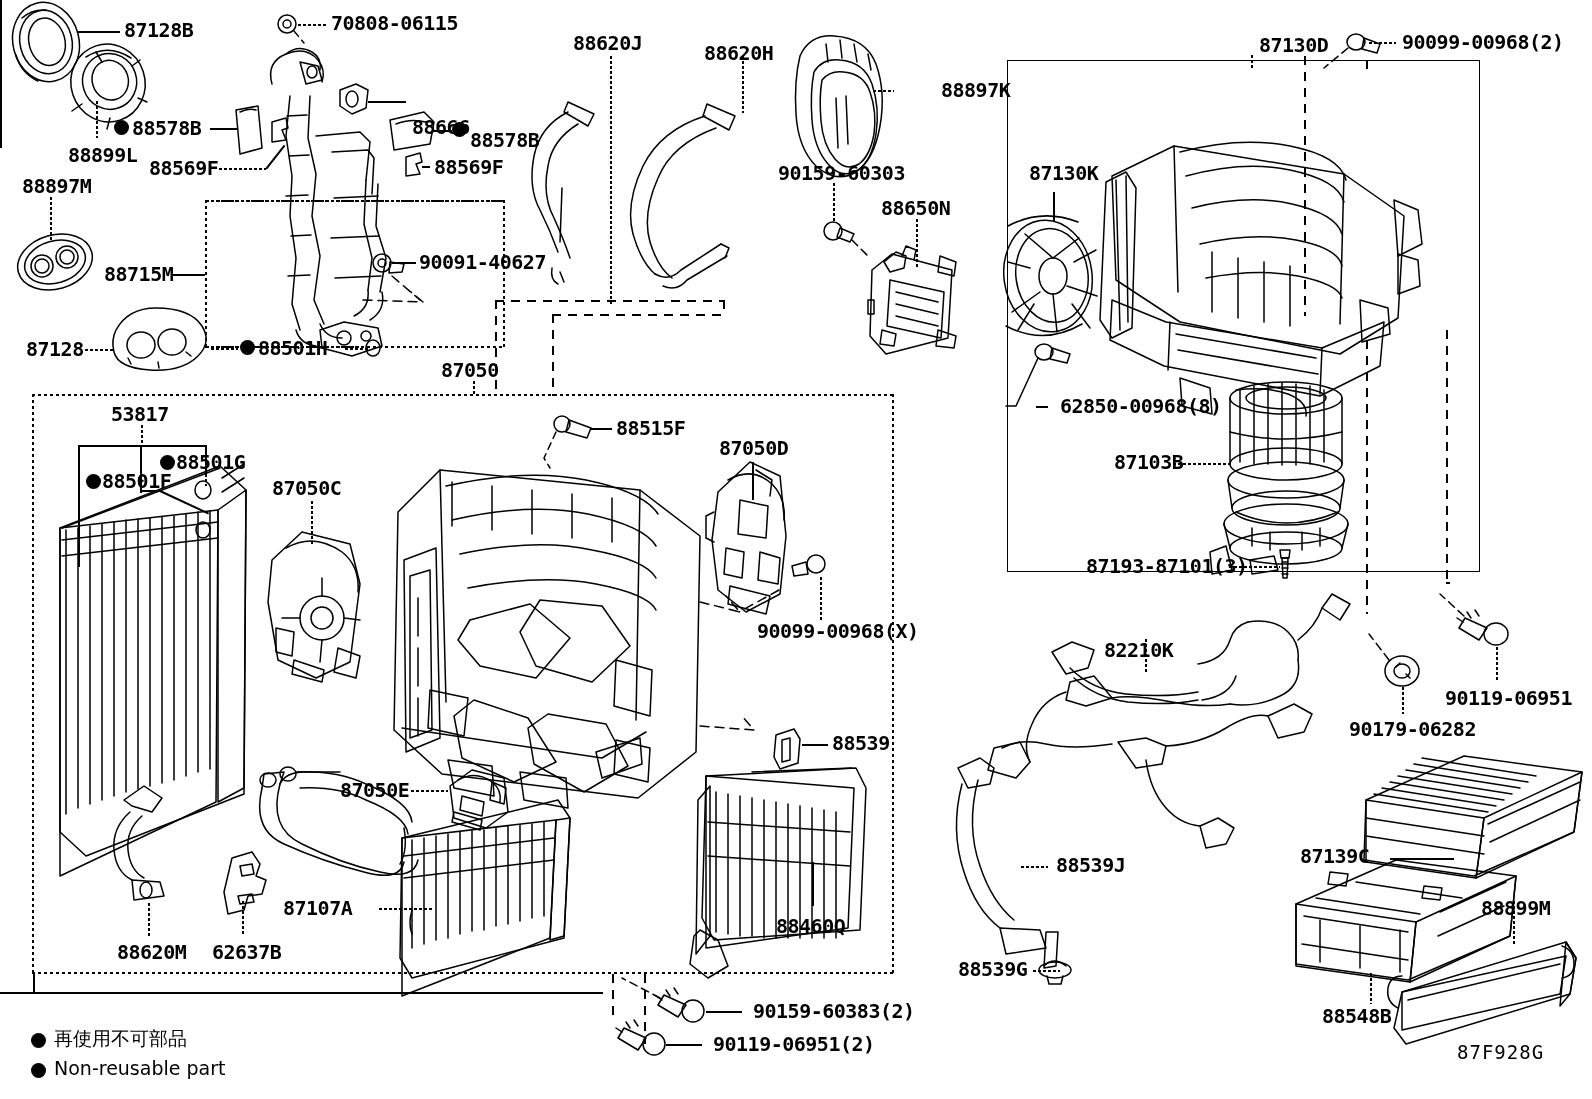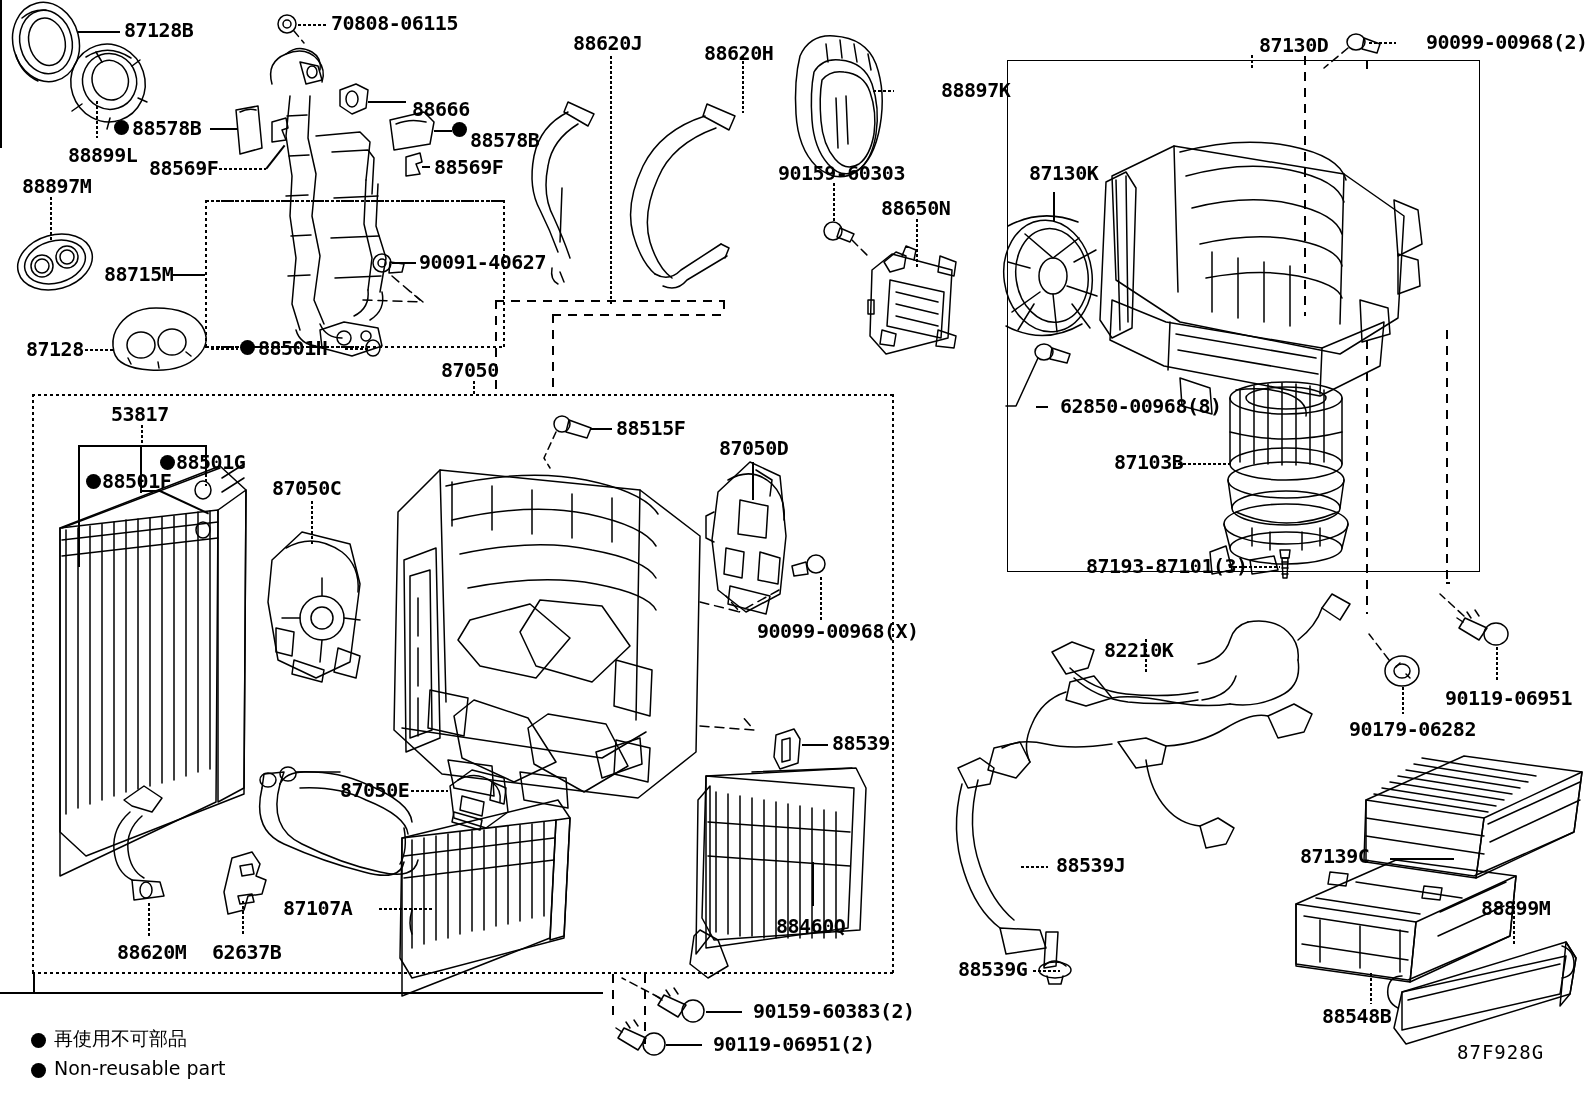--- a/index.html
+++ b/index.html
@@ -666,25 +666,25 @@
   <div class="dot" style="left:86px;top:474px;"></div>
   <div class="dot" style="left:31px;top:1033px;"></div>
   <div class="dot" style="left:31px;top:1063px;"></div>
 
   <div class="lbl" style="left:124px;top:20px;">87128B</div>
   <div class="lbl" style="left:331px;top:13px;">70808-06115</div>
   <div class="lbl" style="left:573px;top:33px;">88620J</div>
   <div class="lbl" style="left:704px;top:43px;">88620H</div>
   <div class="lbl" style="left:897px;top:80px;margin-left:44px;">88897K</div>
   <div class="lbl" style="left:1211px;top:35px;margin-left:48px;">87130D</div>
-  <div class="lbl" style="left:1402px;top:32px;margin-left:24px;">90099-00968(2)</div>
+  <div class="lbl" style="left:1402px;top:32px;">90099-00968(2)</div>
   <div class="lbl" style="left:132px;top:118px;">88578B</div>
   <div class="lbl" style="left:68px;top:145px;">88899L</div>
   <div class="lbl" style="left:149px;top:158px;">88569F</div>
-  <div class="lbl" style="left:412px;top:99px;">88666</div>
+  <div class="lbl" style="left:412px;top:117px;">88666</div>
   <div class="lbl" style="left:470px;top:130px;">88578B</div>
   <div class="lbl" style="left:434px;top:157px;">88569F</div>
   <div class="lbl" style="left:778px;top:163px;">90159-60303</div>
   <div class="lbl" style="left:881px;top:198px;">88650N</div>
   <div class="lbl" style="left:1029px;top:163px;">87130K</div>
   <div class="lbl" style="left:22px;top:176px;">88897M</div>
   <div class="lbl" style="left:104px;top:264px;">88715M</div>
   <div class="lbl" style="left:419px;top:252px;">90091-40627</div>
   <div class="lbl" style="left:26px;top:339px;">87128</div>
   <div class="lbl" style="left:258px;top:338px;">88501H</div>

